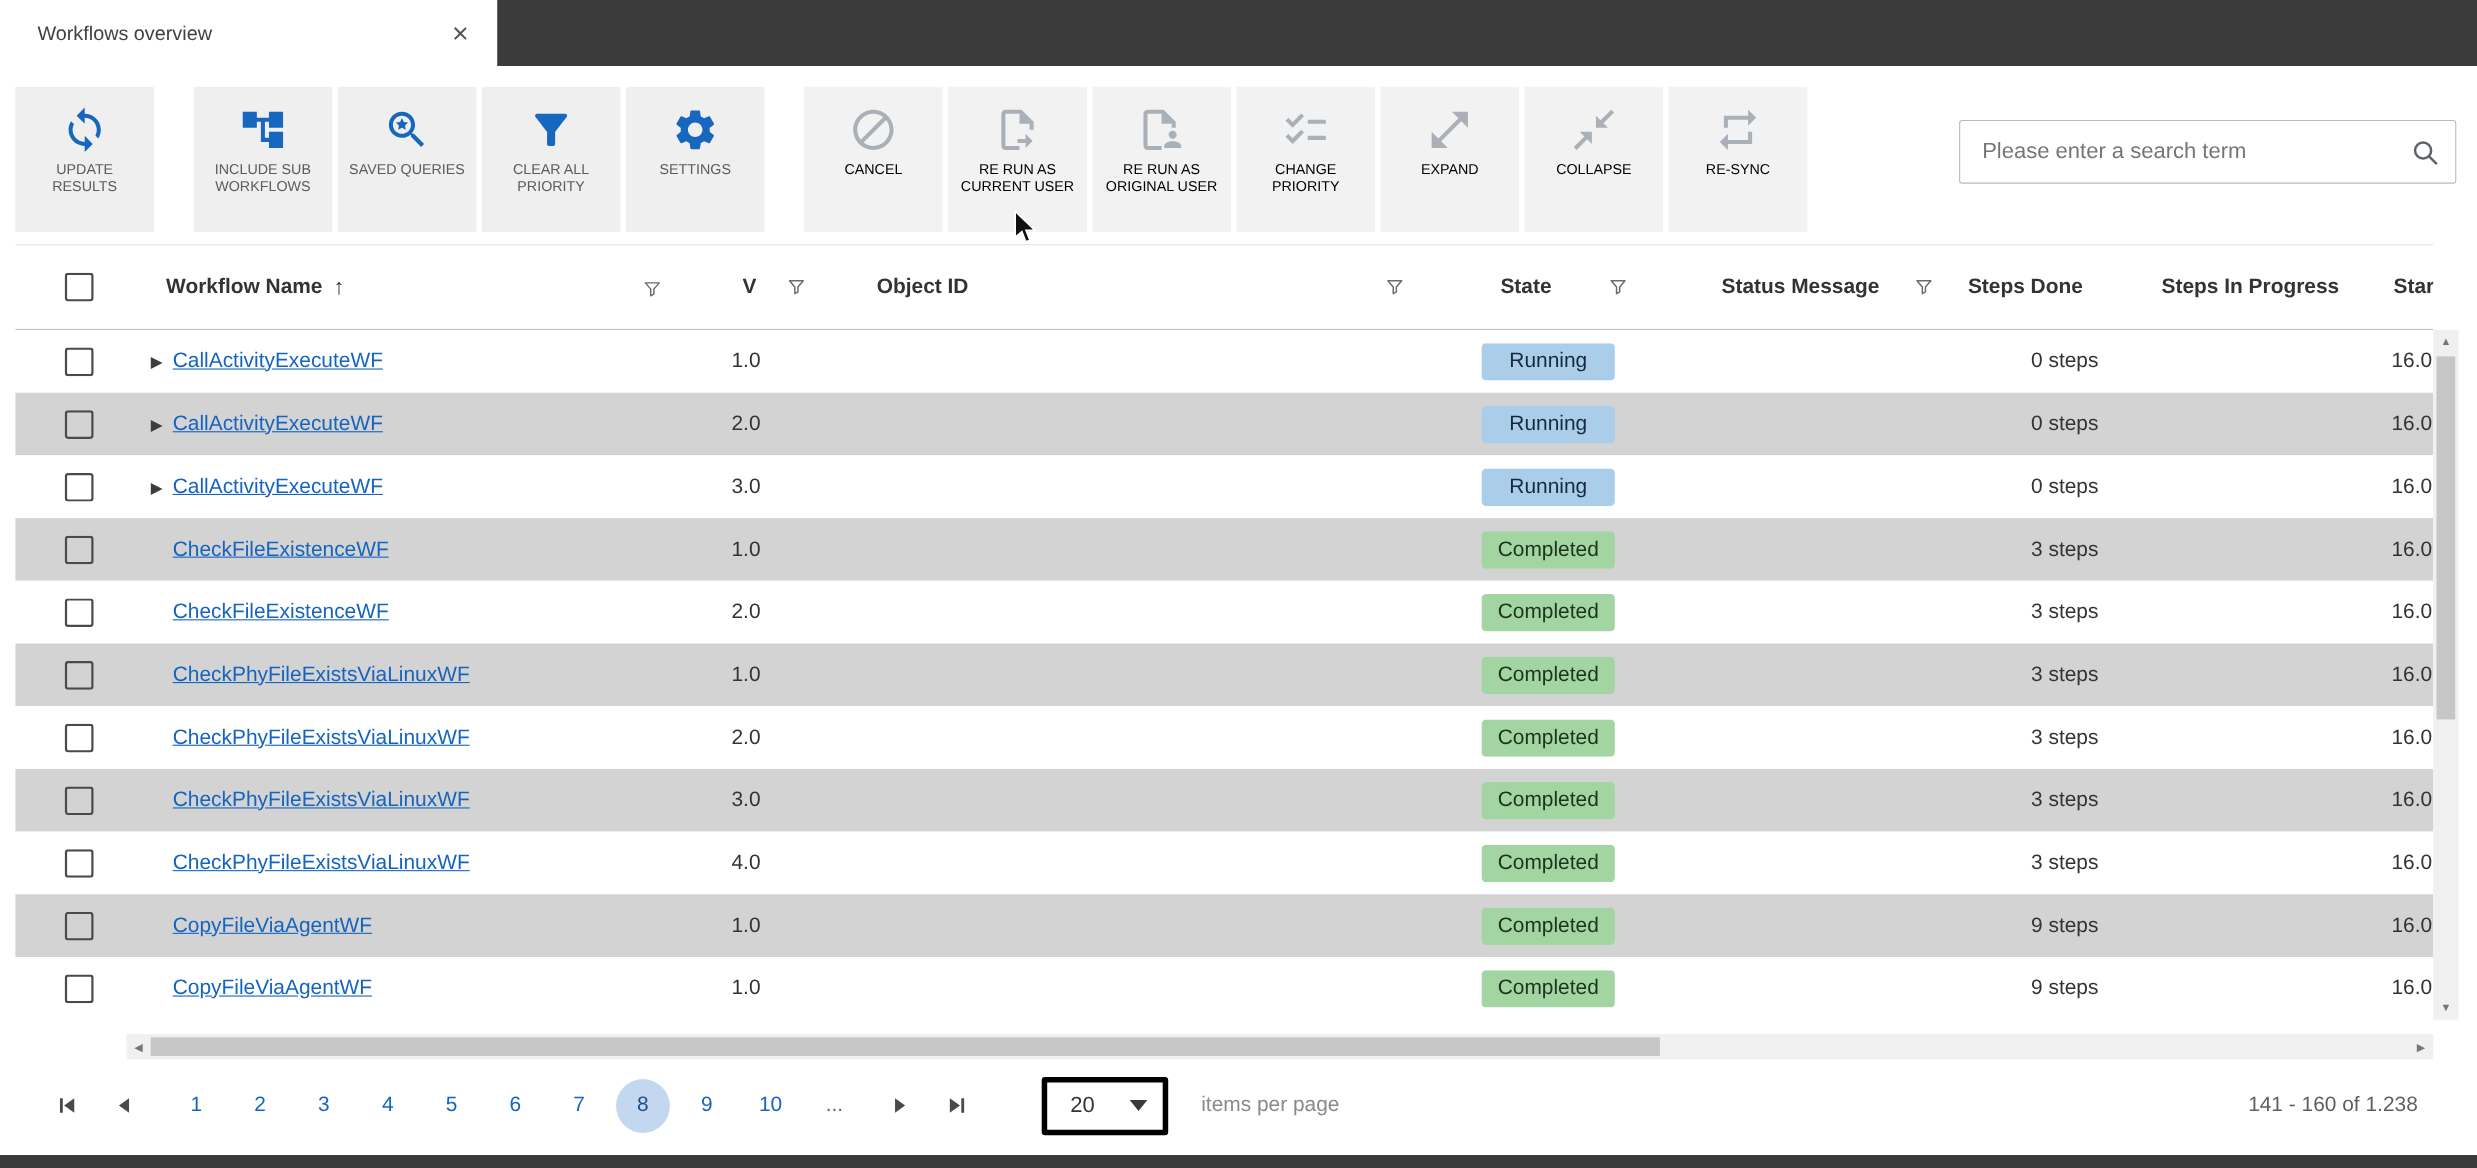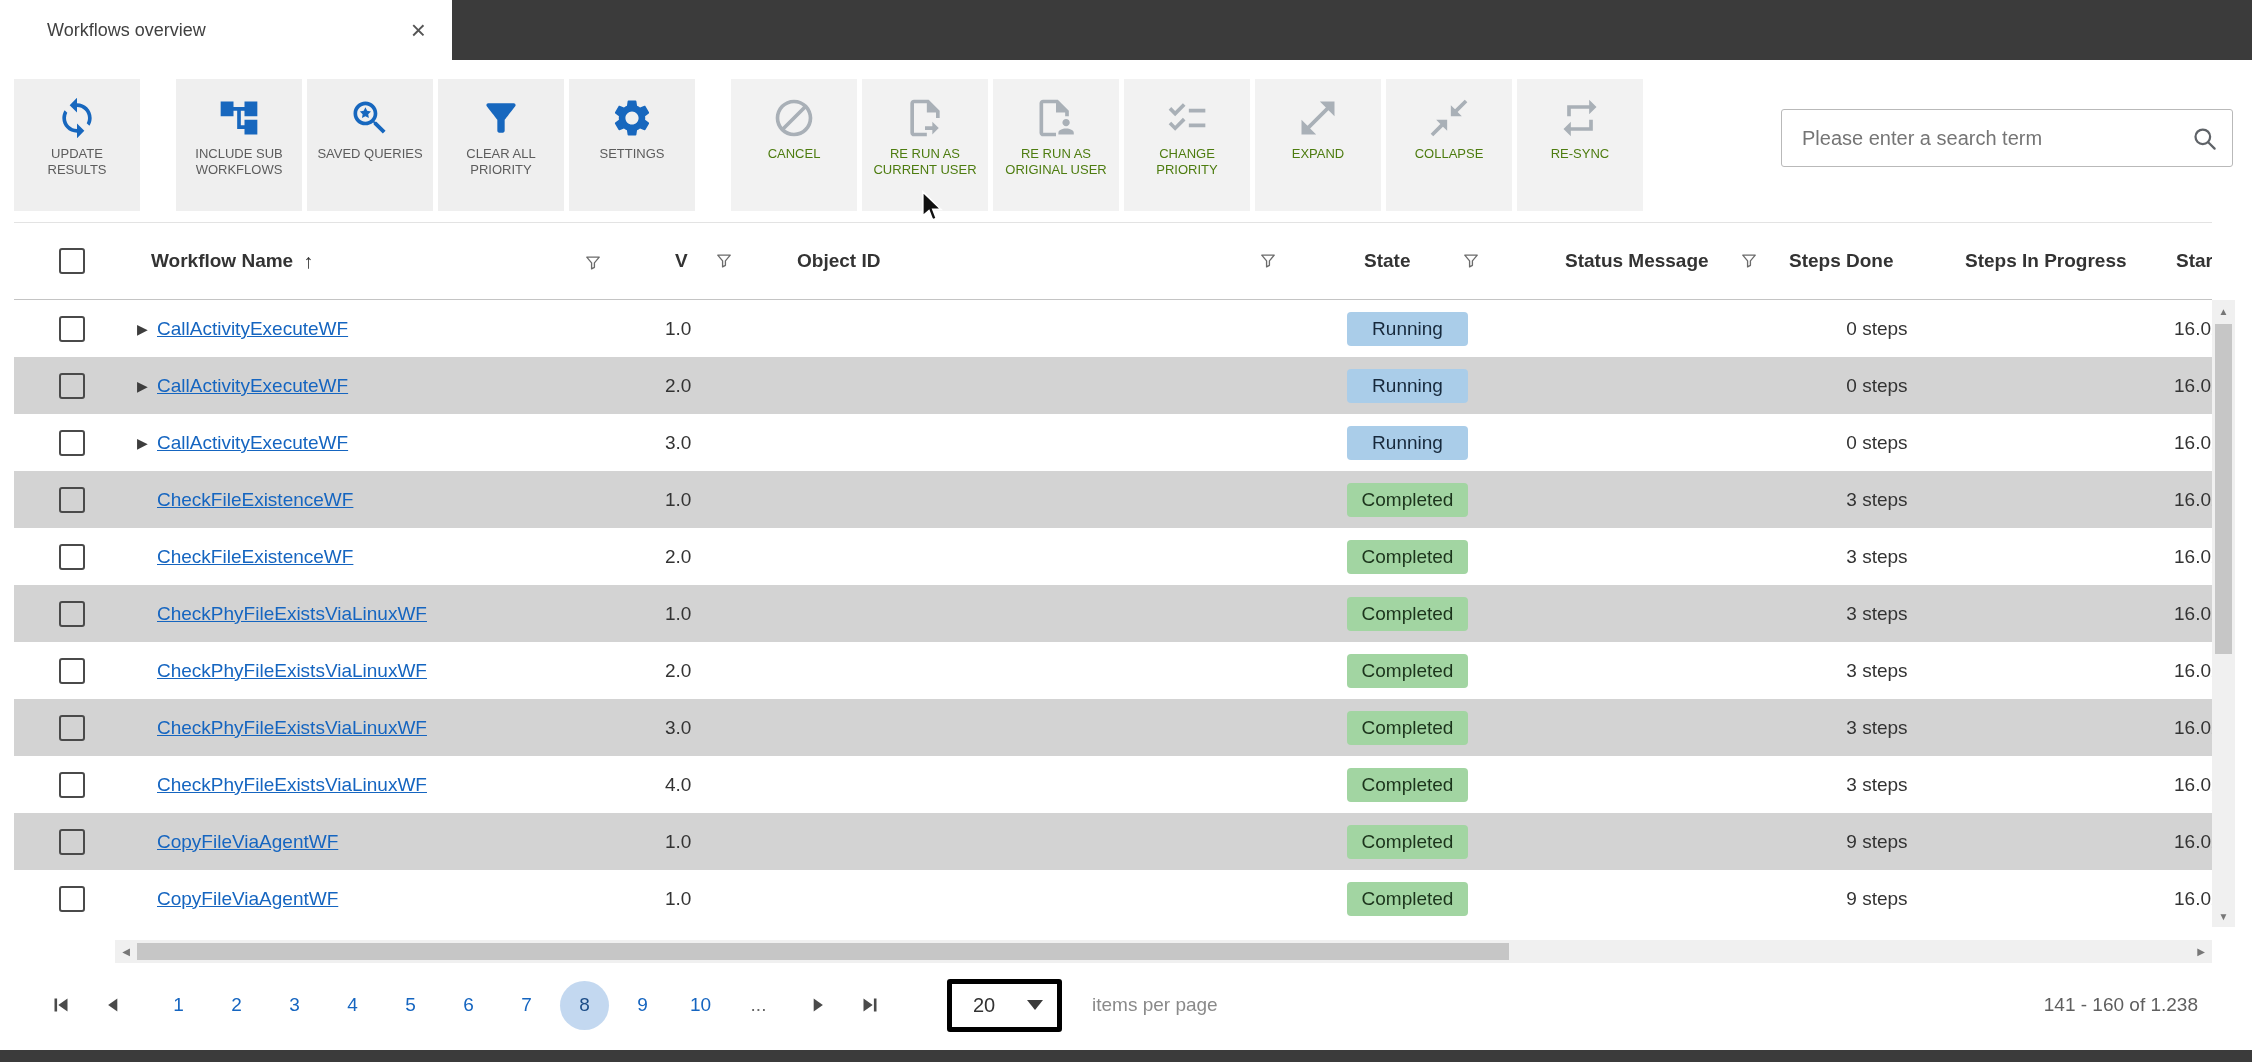--- a/index.html
+++ b/index.html
@@ -4,36 +4,36 @@
 <style>
   * { margin:0; padding:0; box-sizing:border-box; }
   html,body { width:2252px; height:1062px; overflow:hidden; background:#fff;
               font-family:"Liberation Sans", sans-serif; }
   .screen { position:relative; width:2252px; height:1062px; background:#fff; overflow:hidden; }
 
   
   .topbar { position:absolute; top:0; left:0; right:0; height:60px; background:#3b3b3b; }
   .tab { position:absolute; left:0; top:0; width:452px; height:60px; background:#fff;
          display:flex; align-items:center; padding:0 26px 0 34px; }
-  .tab-title { flex:1; font-size:18px; color:#414141;margin-left:13px; }
+  .tab-title { flex:1; font-size:18px; color:#414141; }
   .tab-close { font-size:26px; color:#555; line-height:1; cursor:pointer; }
 
   
   .toolbar { position:absolute; top:60px; left:0; right:0; height:162px; background:#fff; }
   .btn-row { position:absolute; left:14px; top:19px; display:flex; }
   .ggap { width:31px; }
   .tbtn { width:126px; height:132px; background:#efefef; margin-right:5px;
           display:flex; flex-direction:column; align-items:center; padding-top:14px; cursor:pointer; }
   .ticon { height:50px; display:flex; align-items:center; justify-content:center; }
   .tbtn svg { width:44px; height:44px; fill:#1767be; }
   .tlabel { width:114px; margin-top:3px; font-size:13px; line-height:16px;
             color:#5c5c5c; text-align:center; }
   .tbtn.disabled { background:#f2f2f2; cursor:default; }
   .tbtn.disabled svg { fill:#a9b0b7; }
-  .tbtn.disabled .tlabel { color:#4d7c0f; }
+  .tbtn.disabled .tlabel { color:#000000; }
 
   .search-wrap { position:absolute; right:19px; top:49px; width:452px; height:58px;
                  border:1px solid #b9b9b9; border-radius:3px; display:flex; align-items:center; background:#fff; }
   .search-input { flex:1; border:none; outline:none; background:transparent;
                   font-size:20px; color:#333; padding-left:20px; font-family:inherit; }
   .search-input::placeholder { color:#757575; }
   .search-icon { display:flex; margin-right:14px; cursor:pointer; }
 
   
   .table { position:absolute; top:222px; left:14px; width:2198px;

